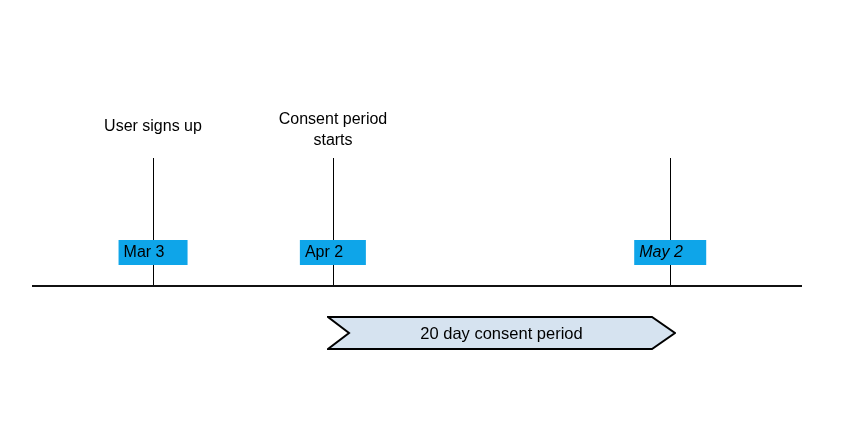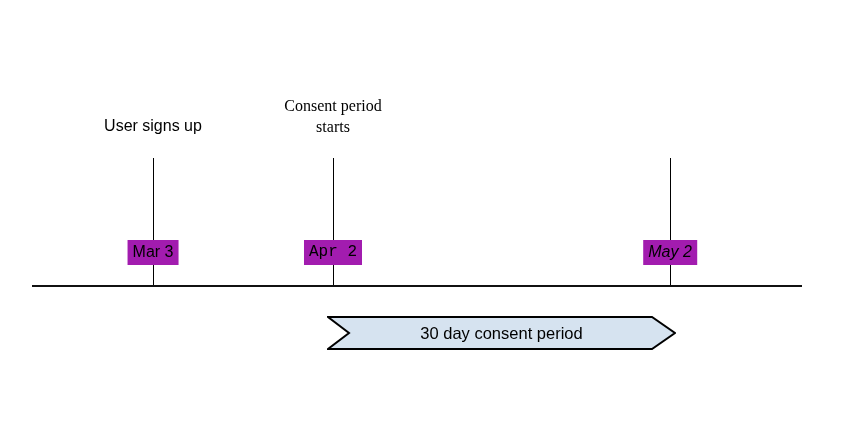--- a/index.html
+++ b/index.html
@@ -38,25 +38,25 @@
   
   .event-stem {
     position: absolute;
     width: 0;
     border-left: 1.6px solid #000000;
   }
 
   
   .event-date {
     position: absolute;
-    background: #a21caf;
+    background: #0ea5e9;
     color: #000000;
     font-size: 16px;
     line-height: 20px;
-    padding: 2px 5px 3px 5px;
+    padding: 2px 23px 3px 5px;
     transform: translateX(-50%);
     white-space: nowrap;
   }
 
   
   #timeline-axis {
     position: absolute;
     height: 0;
     border-top: 2.2px solid #111111;
   }
@@ -86,34 +86,34 @@
 <body>
 
 <div id="timeline-diagram">
 
   <div class="event-title" style="left:153px; top:115px; width:220px;">User signs up</div>
 
   <div class="event-stem" style="left:153px; top:158px; height:127px;"></div>
 
   <div class="event-date" style="left:153px; top:240px;">Mar 3</div>
 
-  <div class="event-title" style="left:333px; top:95px; width:220px;font-family:Liberation Serif, serif;">Consent period
+  <div class="event-title" style="left:333px; top:108px; width:220px;">Consent period
 starts</div>
 
   <div class="event-stem" style="left:333px; top:158px; height:127px;"></div>
 
-  <div class="event-date" style="left:333px; top:240px;font-family:Liberation Mono, monospace;">Apr 2</div>
+  <div class="event-date" style="left:333px; top:240px;">Apr 2</div>
 
 
   <div class="event-stem" style="left:670px; top:158px; height:127px;"></div>
 
   <div class="event-date" style="left:670px; top:240px;font-style:italic;">May 2</div>
 
   <div id="timeline-axis" style="left:32px; top:285px; width:770px;"></div>
 
   <div id="consent-banner" style="left:327px; top:316px; width:349px; height:34px;">
     <svg width="349" height="34" viewBox="0 0 349 34">
       <polygon points="1,1 325,1 348,17 325,33 1,33 22,17" fill="#d6e3f0" stroke="#000000" stroke-width="2" stroke-linejoin="miter"></polygon>
     </svg>
-    <div id="consent-banner-label">30 day consent period</div>
+    <div id="consent-banner-label">20 day consent period</div>
   </div>
 
 </div>
 
 </body></html>

